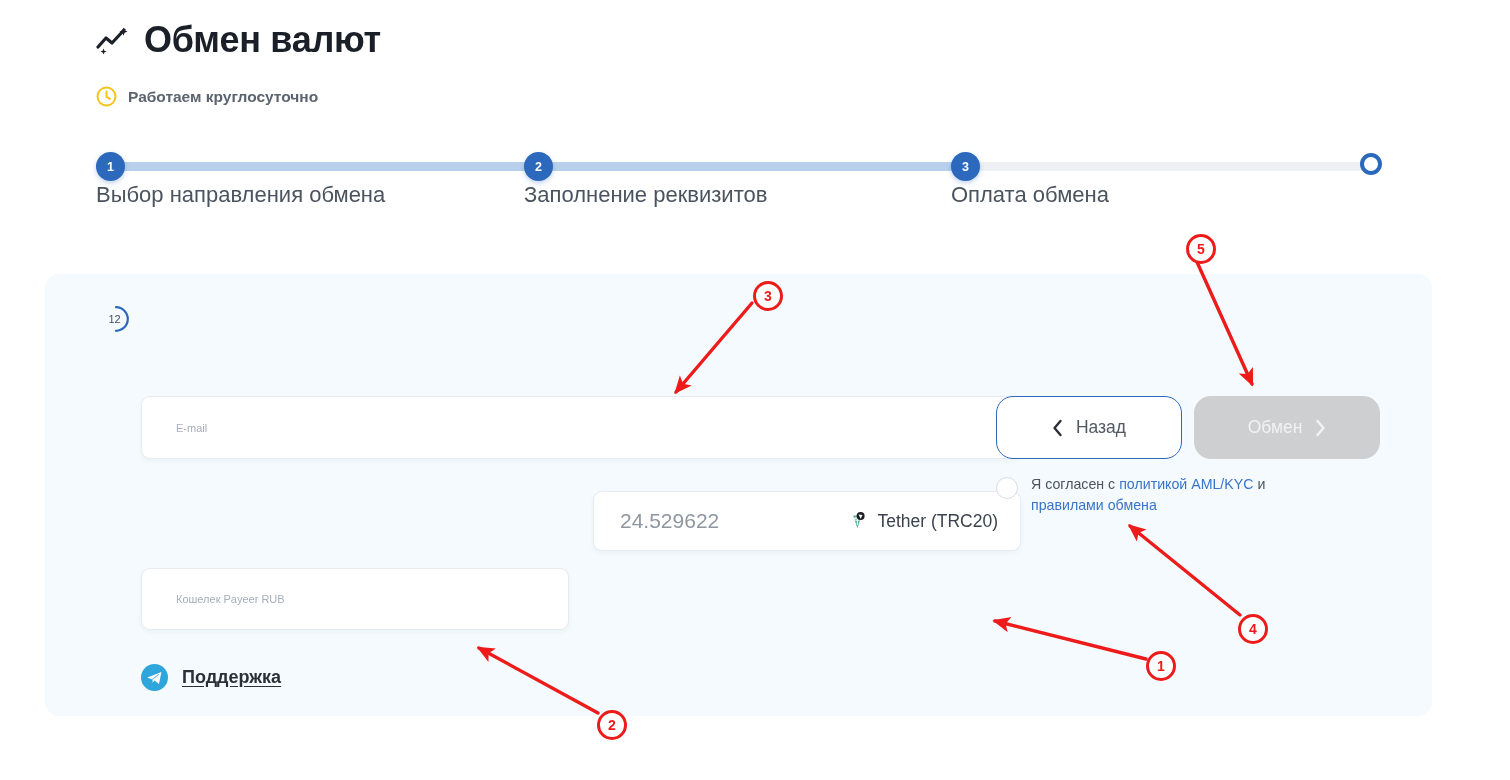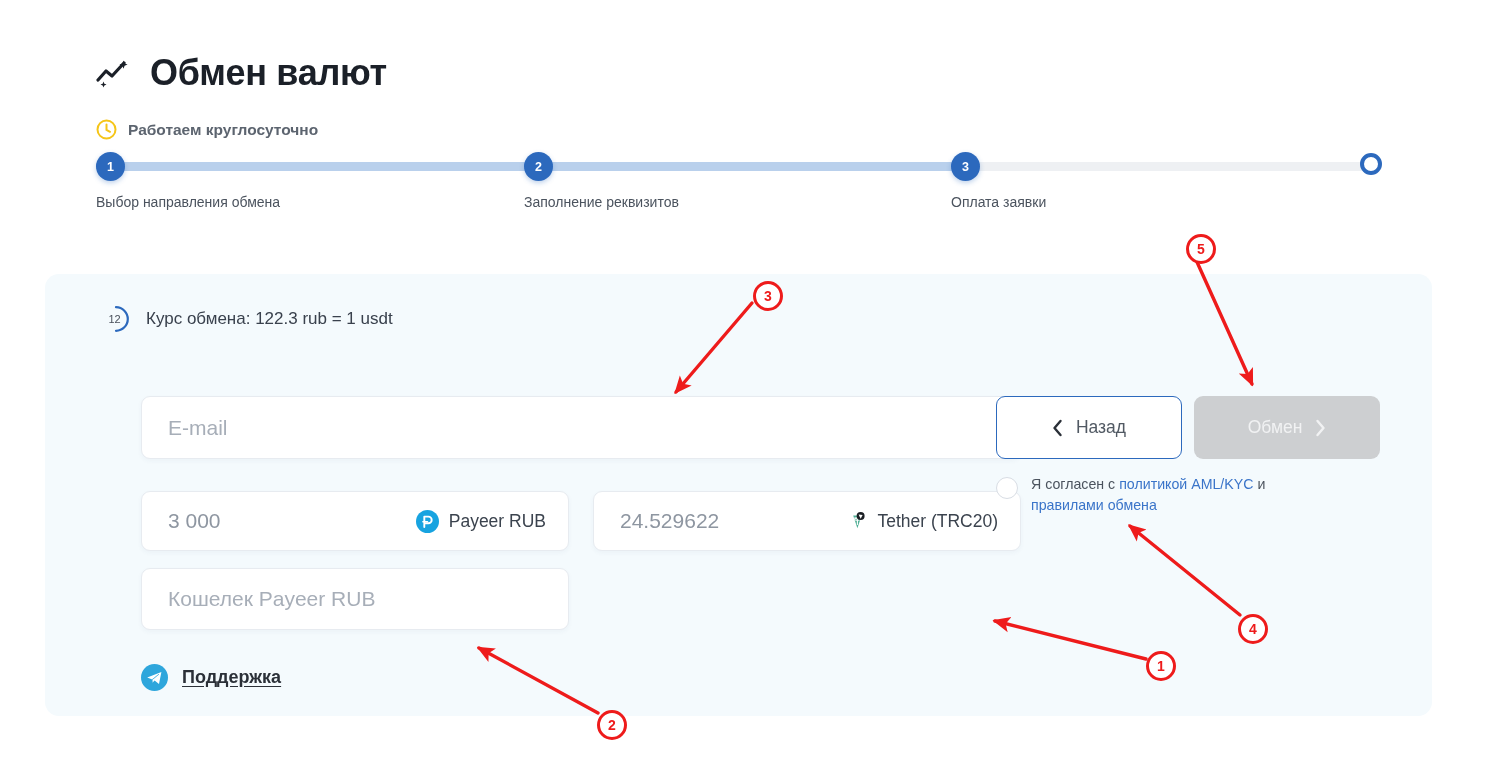--- a/index.html
+++ b/index.html
@@ -18,22 +18,21 @@
 
   
   .page-header {
     position: absolute;
     left: 96px;
     top: 22px;
   }
   .title-row {
     display: flex;
     align-items: center;
-    gap: 20px;
-    margin-top: 33px;
+    gap: 14px;
   }
   .title-icon {
     width: 34px;
     height: 30px;
     display: block;
   }
   .page-title {
     font-size: 36px;
     font-weight: 700;
     letter-spacing: -0.3px;
@@ -106,22 +105,22 @@
     right: 0;
     width: 22px;
     height: 22px;
     border-radius: 50%;
     background: #ffffff;
     border: 4px solid #2c69bd;
     box-sizing: border-box;
   }
   .step-label {
     position: absolute;
-    top: 42px;
-    font-size: 14px;
+    top: 30px;
+    font-size: 22px;
     color: #4b535e;
     white-space: nowrap;
   }
 
   
   .card {
     position: absolute;
     left: 45px;
     top: 274px;
     width: 1387px;
@@ -169,23 +168,23 @@
     position: absolute;
     background: #ffffff;
     border: 1px solid #e7ebf0;
     border-radius: 9px;
     box-sizing: border-box;
     box-shadow: 0 2px 5px rgba(36,60,110,0.045);
     display: flex;
     align-items: center;
   }
   .ph {
-    font-size: 21px;
+    font-size: 11px;
     color: #a7aeb8;
-    padding-left: 26px;
+    padding-left: 34px;
     white-space: nowrap;
   }
   .email-field {
     left: 96px;
     top: 122px;
     width: 880px;
     height: 63px;
   }
   .amount-field {
     top: 217px;
@@ -218,21 +217,21 @@
     height: 62px;
   }
   .wallet-left  { left: 96px;  width: 428px; }
   .wallet-right { left: 548px; width: 428px; }
 
   
   .btn {
     position: absolute;
     top: 122px;
     height: 63px;
-    border-radius: 9px;
+    border-radius: 17px;
     box-sizing: border-box;
     display: flex;
     align-items: center;
     justify-content: center;
     gap: 13px;
     font-size: 17.5px;
     cursor: pointer;
   }
   .btn-back {
     left: 951px;
@@ -354,52 +353,38 @@
   <div class="track"></div>
   <div class="track-fill"></div>
 
   <div class="step-node" style="left:0px">1</div>
   <div class="step-node" style="left:428px">2</div>
   <div class="step-node" style="left:855px">3</div>
   <div class="step-end"></div>
 
   <div class="step-label" style="left:0px">Выбор направления обмена</div>
   <div class="step-label" style="left:428px">Заполнение реквизитов</div>
-  <div class="step-label" style="left:855px">Оплата заявки</div>
+  <div class="step-label" style="left:855px">Оплата обмена</div>
 </div>
 
 <div class="card">
 
   <div class="rate-row">
     <span class="timer-icon">
       <svg viewBox="0 0 30 30" width="30" height="30">
         <path d="M14 3.2 A11.8 11.8 0 0 1 14 26.8" fill="none" stroke="#2c69bd" stroke-width="2.2" stroke-linecap="round"></path>
       </svg>
       <span class="timer-num">12</span>
     </span>
-    <span class="rate-text">Курс обмена: 122.3 rub = 1 usdt</span>
   </div>
 
   <div class="field email-field">
     <span class="ph">E-mail</span>
   </div>
 
-  <div class="field amount-field amount-left">
-    <span class="amount-val">3 000</span>
-    <span class="cur-chip">
-      <span class="coin-icon">
-        <svg viewBox="0 0 23 23" width="23" height="23">
-          <circle cx="11.5" cy="11.5" r="11.5" fill="#17A3E0"></circle>
-          <path d="M8.3 17 V6.6 h4.1 a3.3 3.3 0 0 1 0 6.6 H9.9" fill="none" stroke="#ffffff" stroke-width="1.9" stroke-linecap="round" stroke-linejoin="round"></path>
-          <path d="M6.9 11.7 h4.6" stroke="#ffffff" stroke-width="1.5" stroke-linecap="round"></path>
-        </svg>
-      </span>
-      <span class="cur-name">Payeer RUB</span>
-    </span>
-  </div>
 
   <div class="field amount-field amount-right">
     <span class="amount-val">24.529622</span>
     <span class="cur-chip">
       <span class="coin-icon">
         <svg viewBox="0 0 23 23" width="23" height="23">
           <path d="M9.2 5.5 h8.4 l-4.2 12.8 z" fill="#50AF95"></path>
           <path d="M13.4 7.0 v1.3" stroke="#ffffff" stroke-width="1.1" stroke-linecap="round"></path>
           <path d="M10.6 8.0 h5.8" stroke="#ffffff" stroke-width="1.1" stroke-linecap="round"></path>
           <path d="M13.4 9.0 v5.4" stroke="#ffffff" stroke-width="1.1" stroke-linecap="round"></path>

